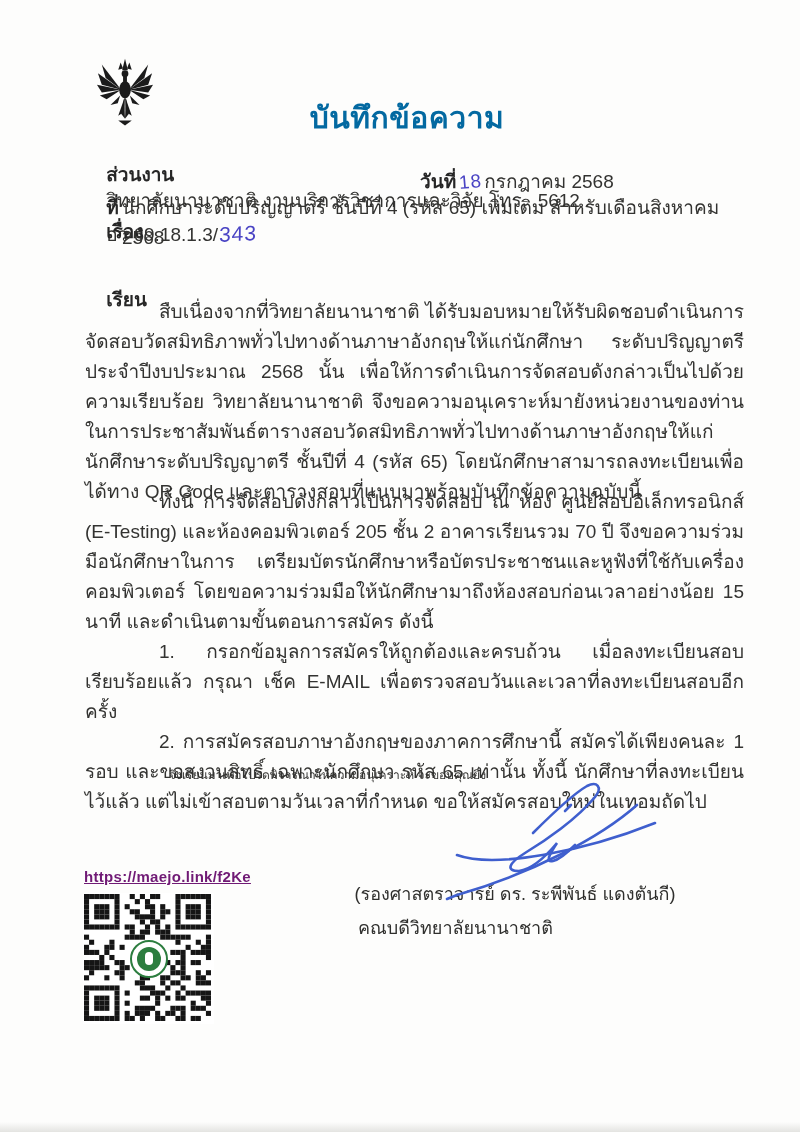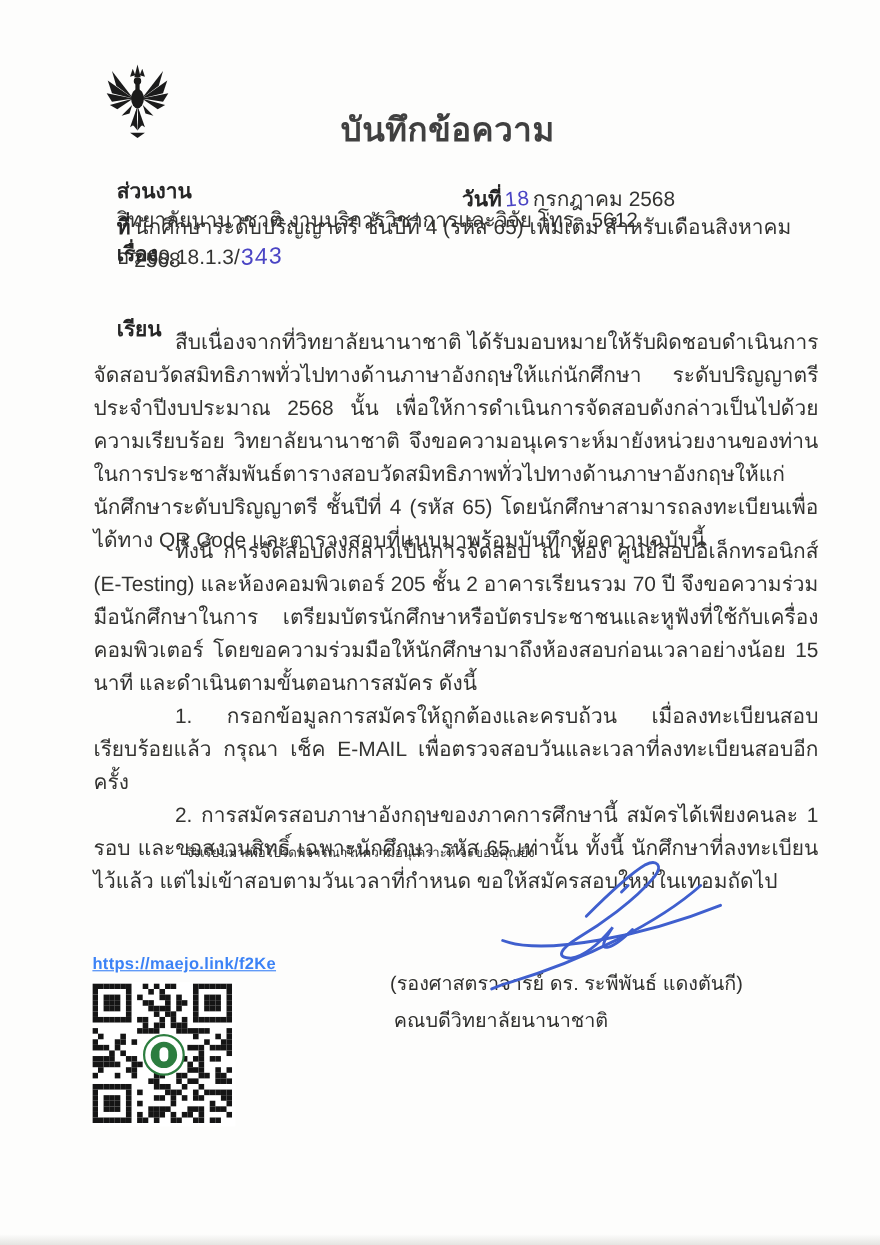--- a/index.html
+++ b/index.html
@@ -10,21 +10,21 @@
     color:#333331;
     overflow:hidden;
   }
   .page{position:relative;width:800px;height:1132px;background:#fdfdfc;}
 
   
   .emblem{position:absolute;left:96px;top:56px;width:58px;height:76px;}
   .doc-title{
     position:absolute;left:0;top:94px;width:800px;
     text-align:center;padding-left:14px;box-sizing:border-box;
-    font-size:30px;font-weight:bold;color:#404040;
+    font-size:30px;font-weight:bold;color:#0369a1;
     letter-spacing:.5px;
   }
   .hrow{position:absolute;left:85px;width:660px;font-size:19px;line-height:26px;white-space:pre-wrap;}
   .lbl{font-weight:bold;color:#262626;}
   .row-dept{top:136px;}
   .row-num{top:169px;}
   .date-part{position:absolute;left:335px;top:0;white-space:nowrap;}
   .hand{
     display:inline-block;color:#4a44c4;
     font-size:21px;font-weight:500;letter-spacing:1px;
@@ -46,21 +46,21 @@
   .closing{position:absolute;left:85px;top:760px;width:659px;font-size:12px;line-height:30px;text-indent:84px;}
 
   
   .sig-svg{position:absolute;left:437px;top:779px;width:230px;height:126px;z-index:3;}
   .sig-name{position:absolute;left:348px;top:879px;width:334px;text-align:center;font-size:18px;color:#2f2f2d;}
   .sig-role{position:absolute;left:358px;top:913px;width:334px;font-size:18px;color:#2f2f2d;}
 
   
   .qr-link{
     position:absolute;left:84px;top:868px;
-    font-size:15px;font-weight:bold;color:#3b82f6;
+    font-size:15px;font-weight:bold;color:#701a75;
     text-decoration:underline;letter-spacing:.3px;
   }
   .qr-box{position:absolute;left:83px;top:893px;width:129px;height:129px;background:#fff;padding:1px;}
   .qr-box svg{display:block;}
   .qr-logo{
     position:absolute;left:50%;top:50%;transform:translate(-50%,-50%);
     width:38px;height:38px;border-radius:50%;
     background:#fff;border:2px solid #2c7d3f;box-sizing:border-box;
     display:flex;align-items:center;justify-content:center;
   }

